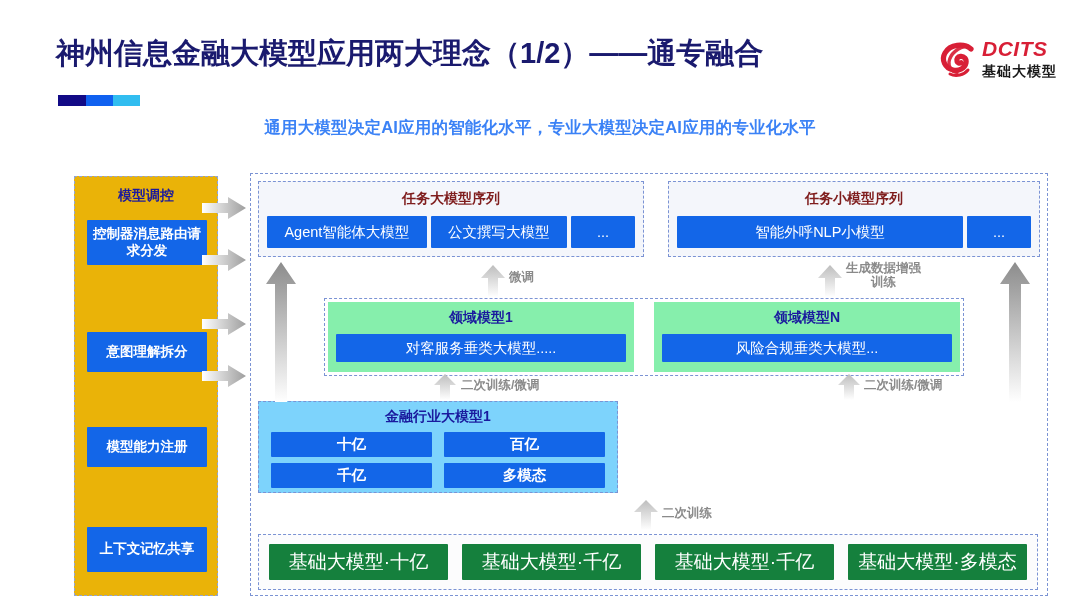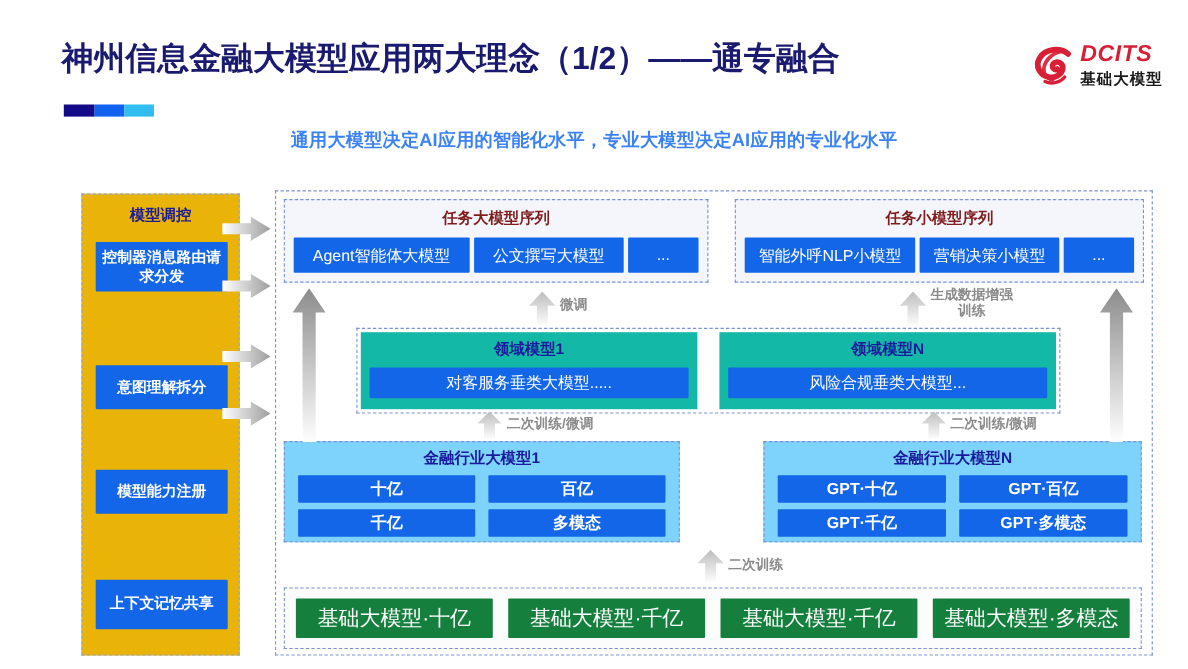--- a/index.html
+++ b/index.html
@@ -83,21 +83,21 @@
     white-space: nowrap; padding: 0 6px; border-radius: 1px;
   }
   .chip.flexy { flex: 1 1 auto; }
   .chip.dots { flex: 0 0 64px; }
 
   
   .domain-band {
     position: absolute; left: 324px; top: 282px; width: 640px; height: 78px;
     border: 1px dashed #7b93d4; display: flex; gap: 14px; padding: 0;
   }
-  .domain-cell { flex: 1 1 0; background: #14b8a6; margin: 3px; }
+  .domain-cell { flex: 1 1 0; background: #86efac; margin: 3px; }
   .domain-title { text-align: center; font-size: 14px; font-weight: bold; color: #1a1a9e; padding-top: 7px; }
   .domain-chip {
     margin: 7px 8px 0 8px; height: 28px; background: #1366e8; color: #fff;
     font-size: 14.5px; display: flex; align-items: center; justify-content: center;
     border-radius: 1px;
   }
 
   
   .ind {
     position: absolute; top: 385px; height: 92px;
@@ -194,21 +194,20 @@
       <div class="chip flexy">Agent智能体大模型</div>
       <div class="chip flexy">公文撰写大模型</div>
       <div class="chip dots">...</div>
     </div>
   </div>
 
   <div class="seq seq-r">
     <div class="seq-title">任务小模型序列</div>
     <div class="seq-row">
       <div class="chip flexy">智能外呼NLP小模型</div>
-      <div class="chip flexy">营销决策小模型</div>
       <div class="chip dots">...</div>
     </div>
   </div>
 
   <div class="domain-band">
     <div class="domain-cell">
       <div class="domain-title">领域模型1</div>
       <div class="domain-chip">对客服务垂类大模型.....</div>
     </div>
     <div class="domain-cell">
@@ -220,29 +219,20 @@
   <div class="ind ind-l">
     <div class="ind-title">金融行业大模型1</div>
     <div class="ind-grid">
       <div class="ind-chip">十亿</div>
       <div class="ind-chip">百亿</div>
       <div class="ind-chip">千亿</div>
       <div class="ind-chip">多模态</div>
     </div>
   </div>
 
-  <div class="ind ind-r">
-    <div class="ind-title">金融行业大模型N</div>
-    <div class="ind-grid">
-      <div class="ind-chip">GPT·十亿</div>
-      <div class="ind-chip">GPT·百亿</div>
-      <div class="ind-chip">GPT·千亿</div>
-      <div class="ind-chip">GPT·多模态</div>
-    </div>
-  </div>
 
   <div class="base">
     <div class="base-chip">基础大模型·十亿</div>
     <div class="base-chip">基础大模型·千亿</div>
     <div class="base-chip">基础大模型·千亿</div>
     <div class="base-chip">基础大模型·多模态</div>
   </div>
 
   <svg class="up" style="left:266px; top:246px; width:30px; height:140px;" viewBox="0 0 30 140" preserveAspectRatio="none">
     <defs>

